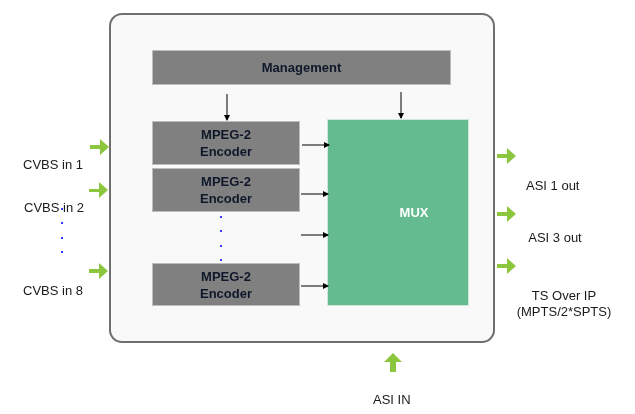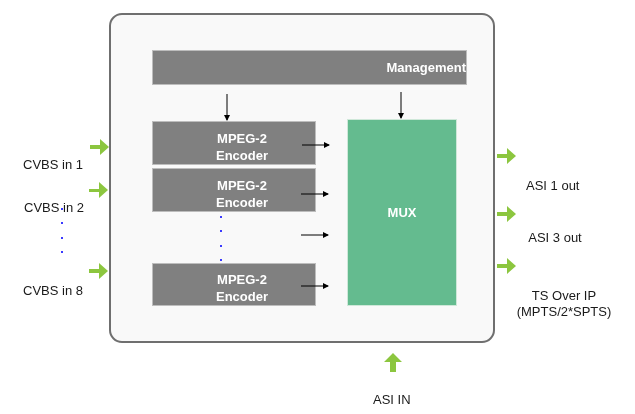--- a/index.html
+++ b/index.html
@@ -1,19 +1,19 @@
 <!DOCTYPE html>
 <html><head>
 <meta charset="utf-8">
 <style>
   html,body{margin:0;padding:0;background:#fff;}
   body{width:635px;height:414px;position:relative;overflow:hidden;font-family:"Liberation Sans",sans-serif;}
   .abs{position:absolute;}
   .frame{left:109px;top:13px;width:386px;height:330px;border:2px solid #6f6f6f;border-radius:13px;background:#f9f9f9;box-sizing:border-box;}
-  .gbox{background:#808080;color:#ffffff;font-weight:bold;font-size:13px;display:flex;align-items:center;justify-content:flex-end;text-align:center;line-height:17px;box-shadow:0 0 0 1px #bdbdbd;padding-left:16px;}
+  .gbox{background:#808080;color:#0f172a;font-weight:bold;font-size:13px;display:flex;align-items:center;justify-content:center;text-align:center;line-height:17px;box-shadow:0 0 0 1px #bdbdbd;}
   .mux{background:#64bb8f;color:#fff;font-weight:bold;font-size:13px;display:flex;align-items:center;justify-content:center;box-shadow:0 0 0 1px #cfe8d9;}
   .lbl{font-size:13px;color:#1a1a1a;white-space:nowrap;margin-top:18px;}
   .olbl{font-size:13px;color:#1a1a1a;text-align:center;line-height:16px;white-space:nowrap;margin-top:30px;}
   .dot{width:2px;height:2px;background:#3a3aff;}
   svg{position:absolute;left:0;top:0;overflow:visible;}
 </style>
 </head>
 <body>
 
 <div class="abs frame"></div>
@@ -28,21 +28,21 @@
 </div>
 <div class="abs gbox" style="left:153px;top:169px;width:146px;height:42px;flex-direction:column;">
   <span>MPEG-2</span>
   <span>Encoder</span>
 </div>
 <div class="abs gbox" style="left:153px;top:264px;width:146px;height:41px;flex-direction:column;">
   <span>MPEG-2</span>
   <span>Encoder</span>
 </div>
 
-<div class="abs mux" style="left:348px;top:120px;width:108px;height:185px;">
+<div class="abs mux" style="left:328px;top:120px;width:108px;height:185px;padding-left:32px;">
   <span>MUX</span>
 </div>
 
 <div class="abs dot" style="left:220px;top:216px;"></div>
 <div class="abs dot" style="left:220px;top:230px;"></div>
 <div class="abs dot" style="left:220px;top:245px;"></div>
 <div class="abs dot" style="left:220px;top:259px;"></div>
 
 <div class="abs dot" style="left:61px;top:208px;"></div>
 <div class="abs dot" style="left:61px;top:222px;"></div>

